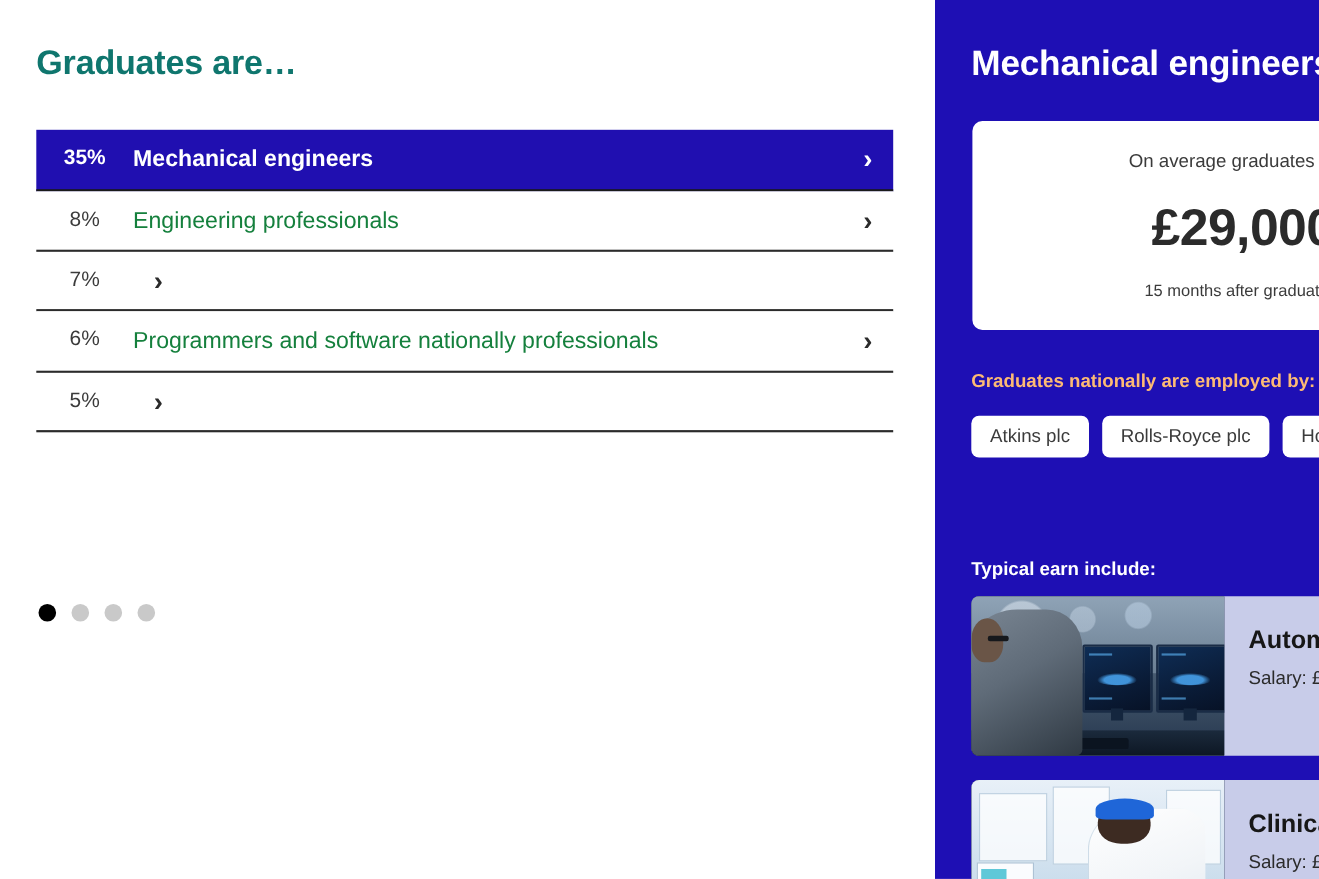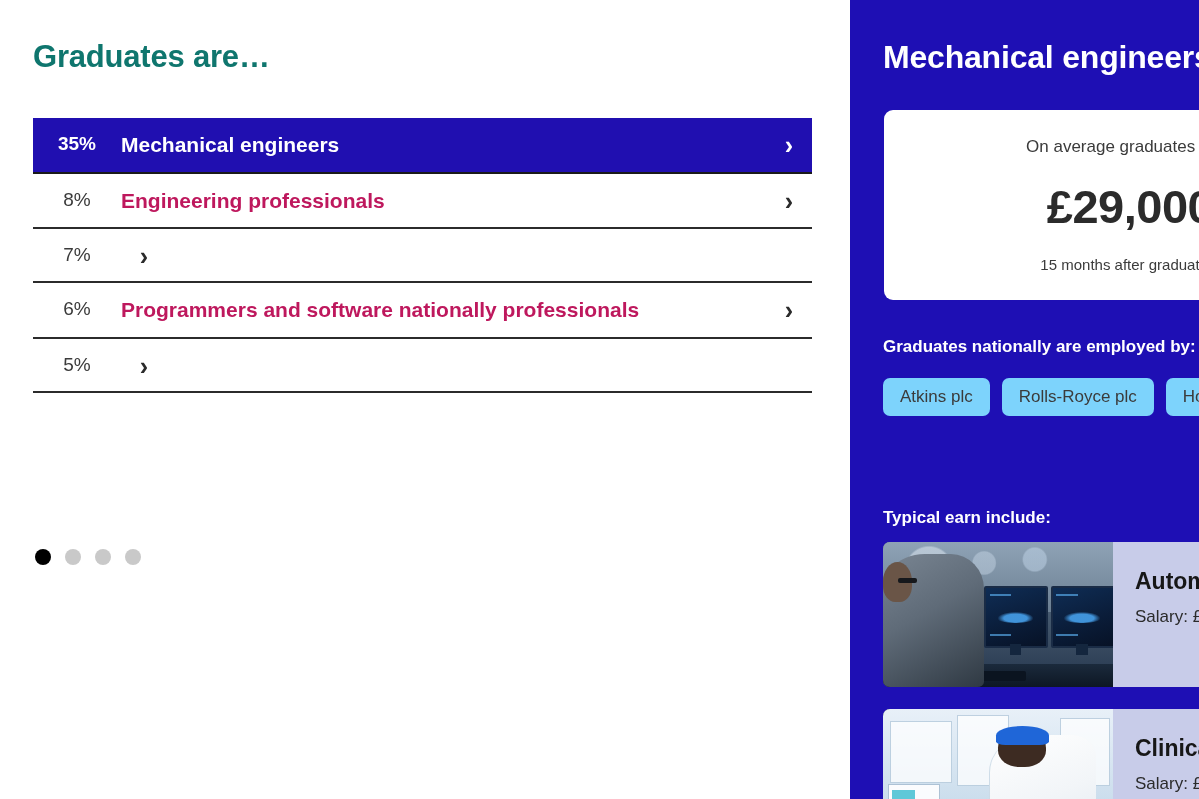--- a/index.html
+++ b/index.html
@@ -68,26 +68,26 @@
     box-sizing: border-box;
   }
   .occ-row.active .occ-pct {
     color: #ffffff;
     font-weight: bold;
   }
 
   .occ-label {
     flex: 1 1 auto;
     font-size: 21px;
-    color: #be185d;
+    color: #15803d;
     line-height: 1.32;
     padding-top: 13px;
     padding-bottom: 13px;
     padding-right: 20px;
-    font-weight: 700;
+    font-weight: 400;
   }
   .occ-row.active .occ-label {
     color: #ffffff;
     font-weight: bold;
   }
 
   .occ-chevron {
     flex: 0 0 46px;
     text-align: center;
     font-size: 25px;
@@ -169,35 +169,35 @@
     margin-top: 22px;
     white-space: nowrap;
   }
 
   .employers-label {
     position: absolute;
     left: 33px;
     top: 337px;
     font-size: 17px;
     font-weight: bold;
-    color: #ffffff;
+    color: #fdba74;
     white-space: nowrap;
   }
 
   .chips {
     position: absolute;
     left: 33px;
     top: 378px;
     width: 640px;
     display: flex;
     flex-wrap: wrap;
     gap: 12px 12px;
   }
   .chip {
-    background: #7dd3fc;
+    background: #ffffff;
     border-radius: 7px;
     padding: 9px 17px;
     font-size: 17px;
     color: #3b3b3b;
     white-space: nowrap;
     cursor: pointer;
   }
 
   .roles-label {
     position: absolute;

